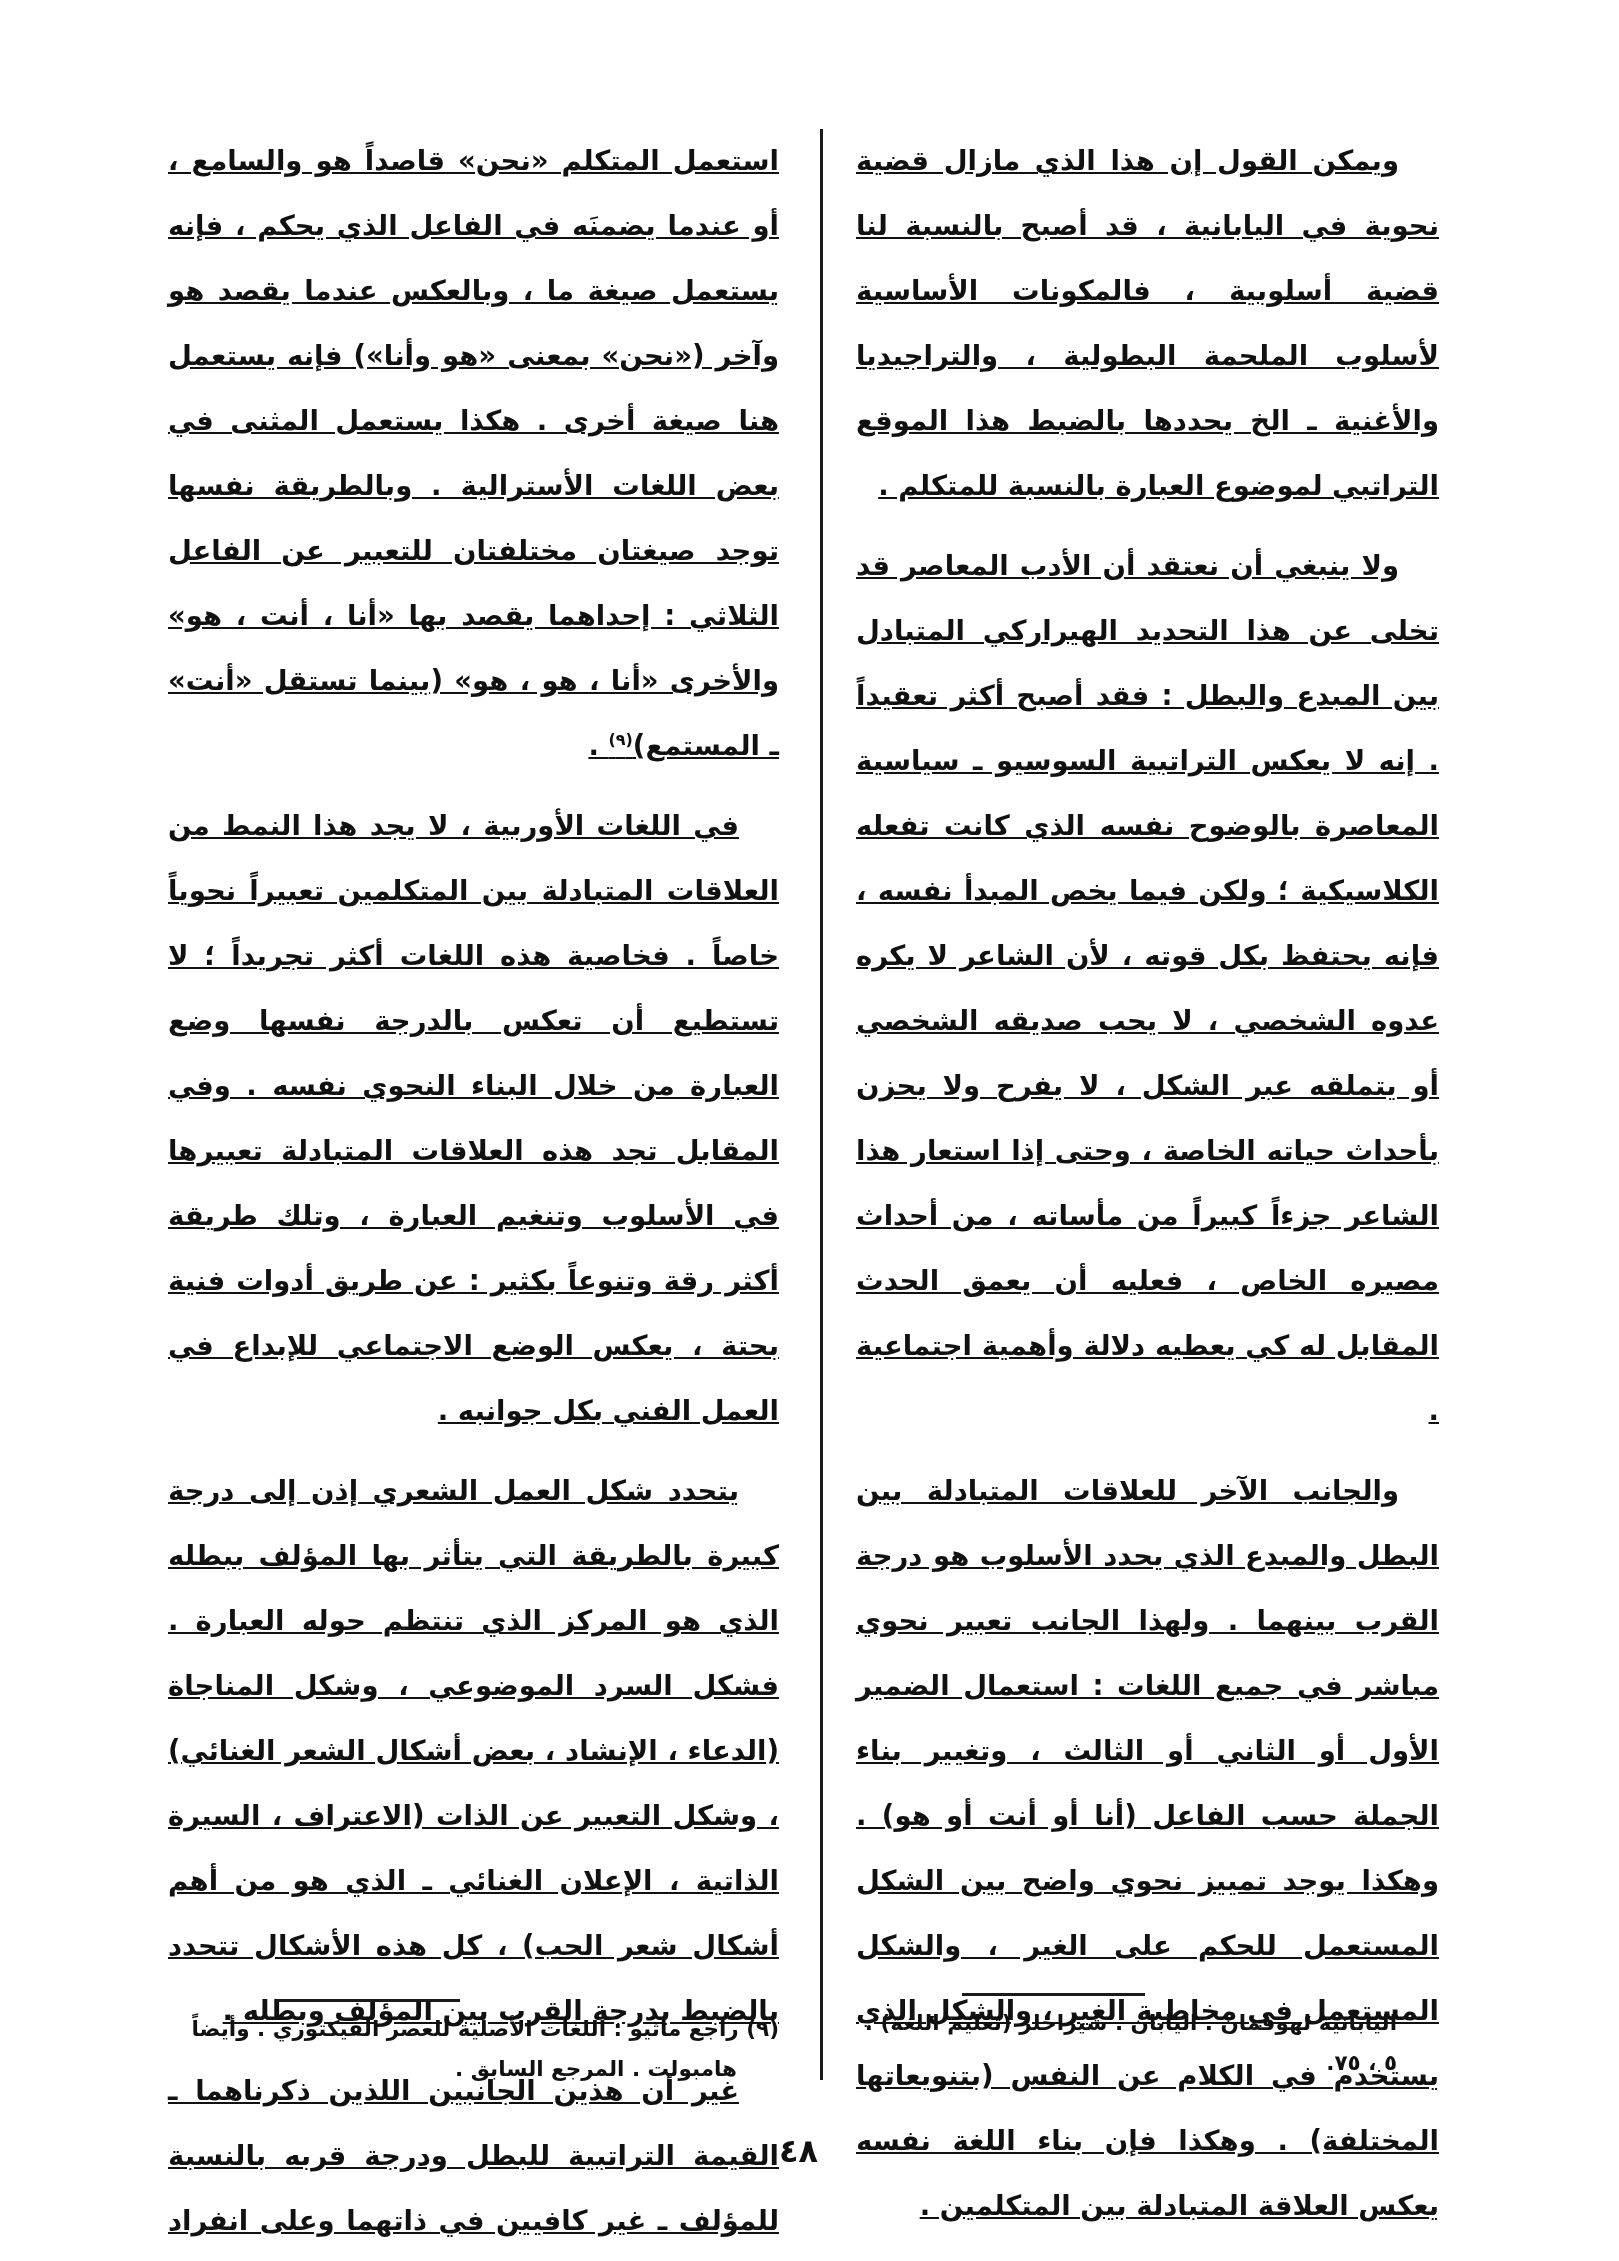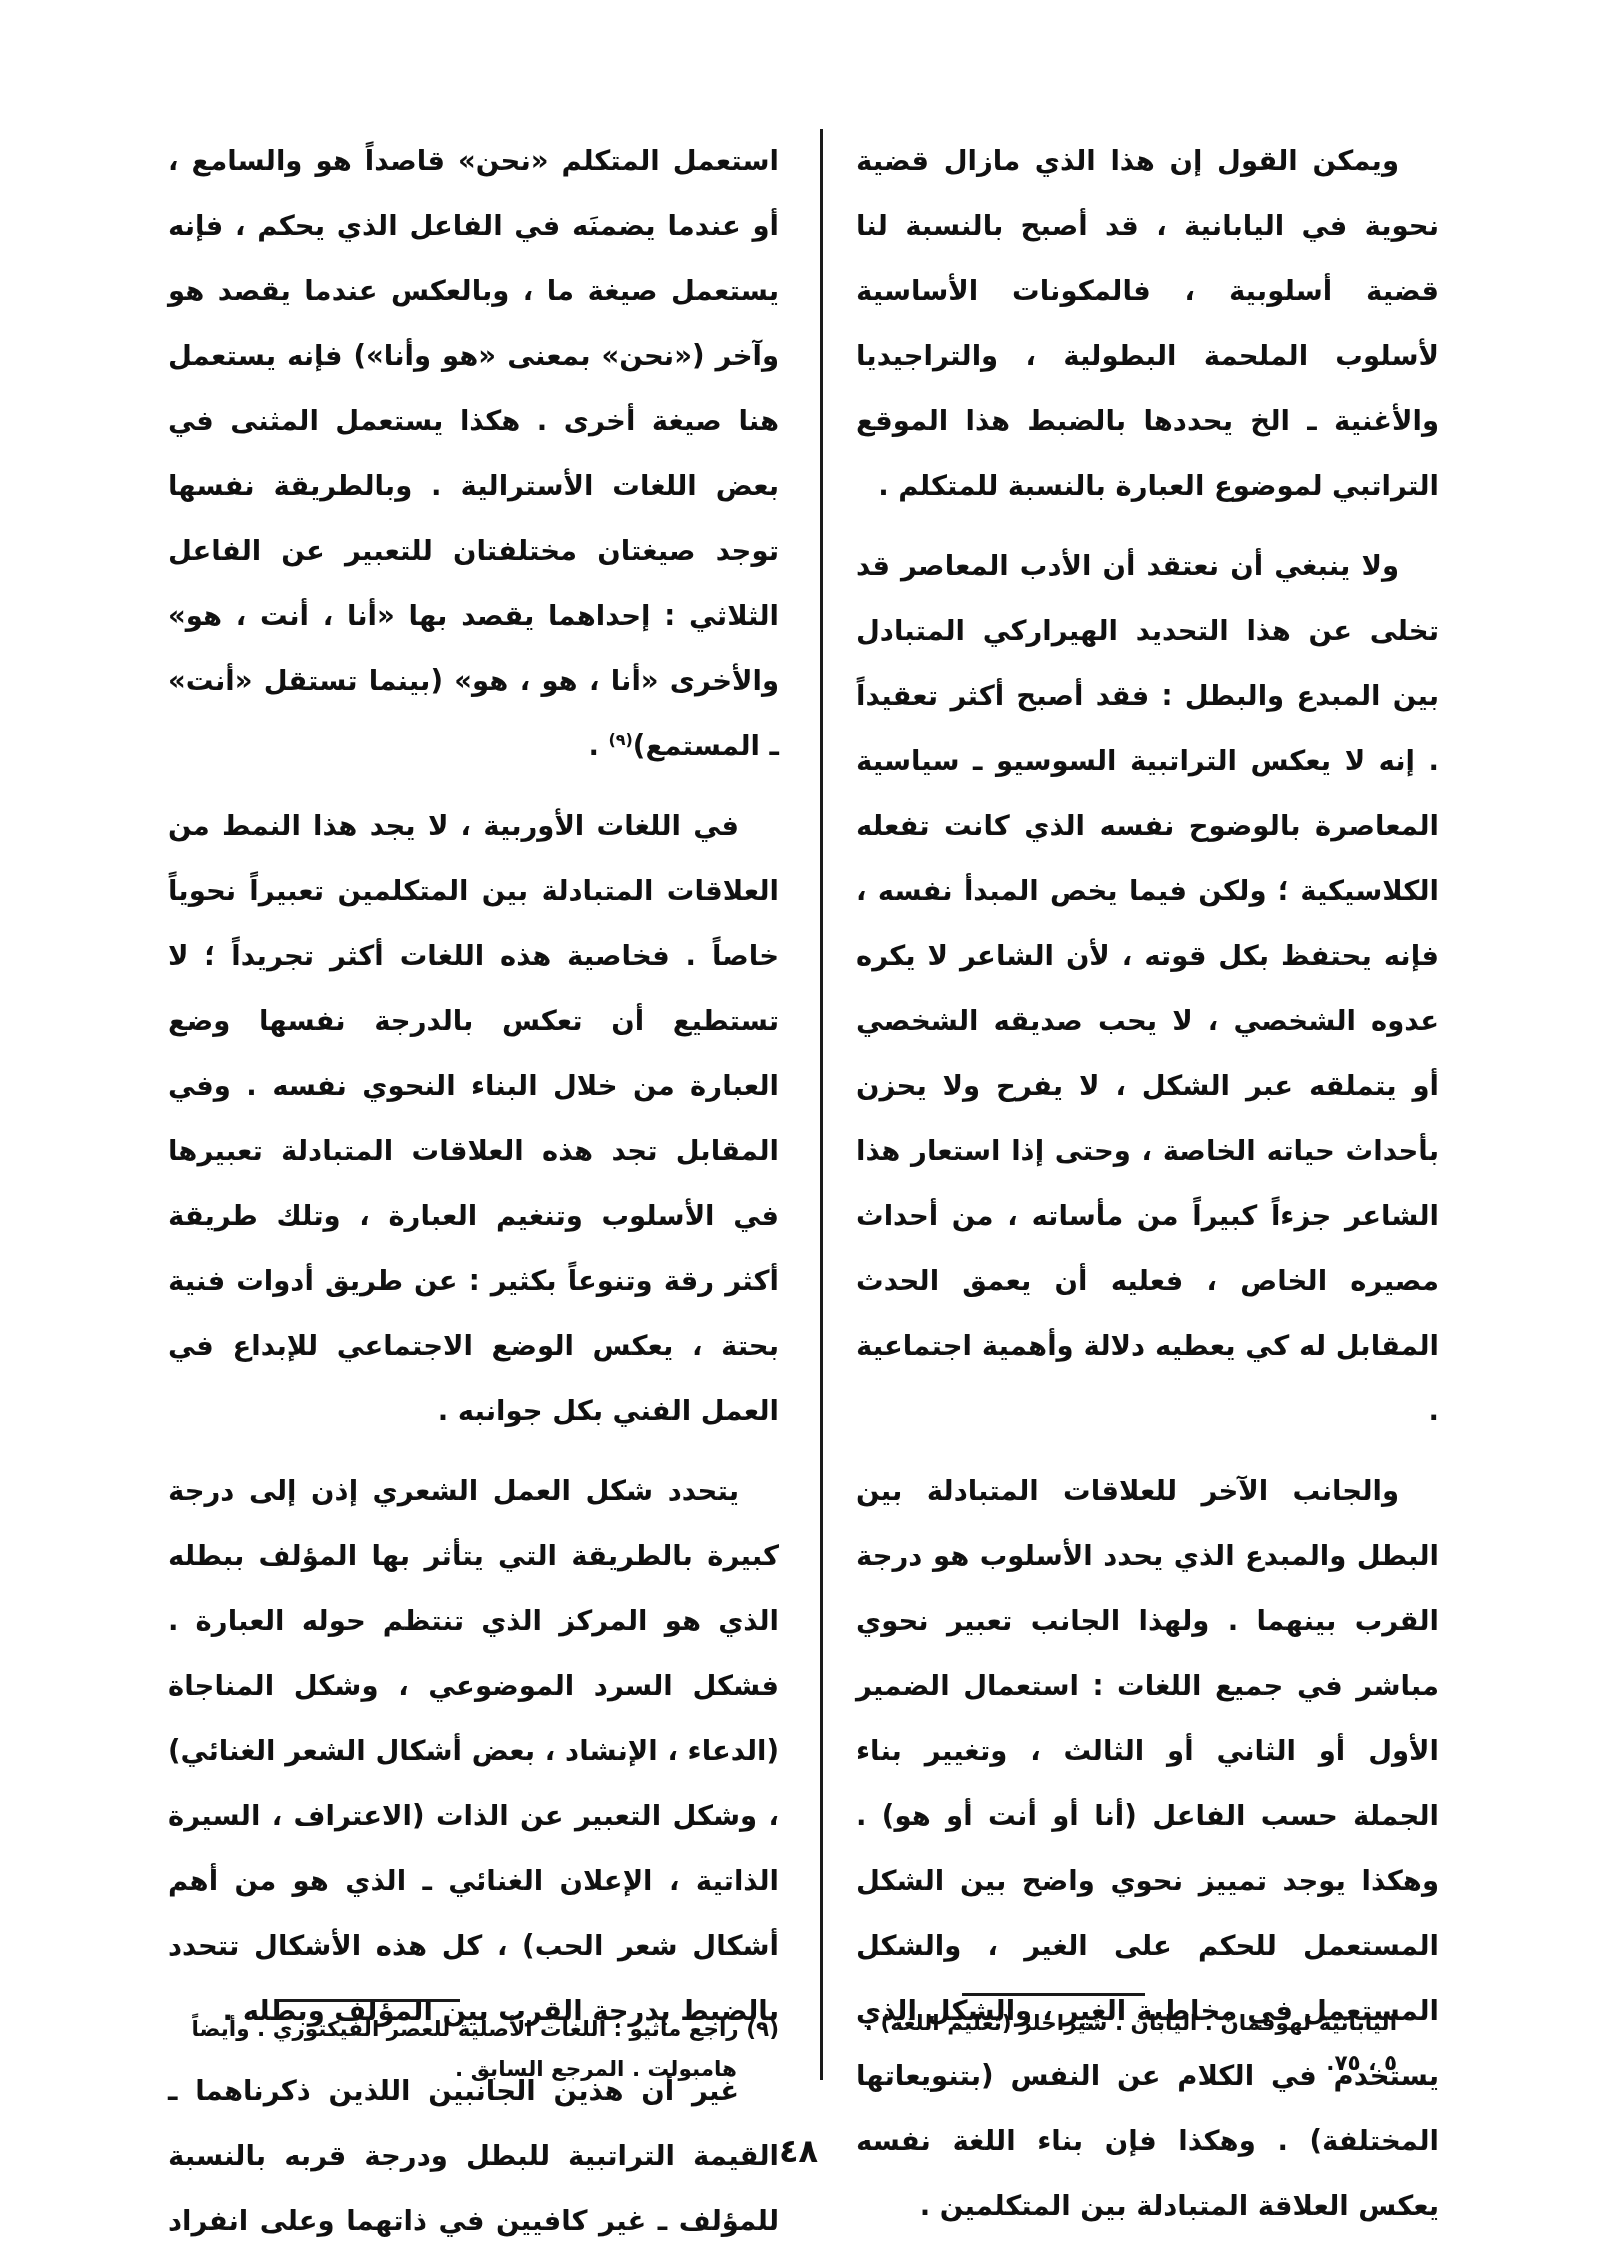--- a/index.html
+++ b/index.html
@@ -9,20 +9,21 @@
   }
   .col {
     position: absolute; top: 128px; direction: rtl; text-align: justify;
     text-align-last: right;
   }
   .col-right { left: 848px; width: 591px; }
   .col-left { left: 160px; width: 619px; }
   .para {
     font-size: 27.5px; line-height: 65px; font-weight: bold; margin: 0 0 15px 8px;
     letter-spacing: 0;
+    text-decoration: underline;
   }
   .para.indent { text-indent: 40px; }
   .para.cont { text-indent: 0; }
   sup.fn { font-size: 16px; vertical-align: super; line-height: 0; }
   .divider {
     position: absolute; left: 820px; top: 129px; width: 2.7px; height: 1951px;
     background: #1a1a1a;
   }
   .fn-rule { position: absolute; height: 2.7px; background: #1a1a1a; }
   .fn-rule-right { left: 962px; top: 1993px; width: 183px; }

